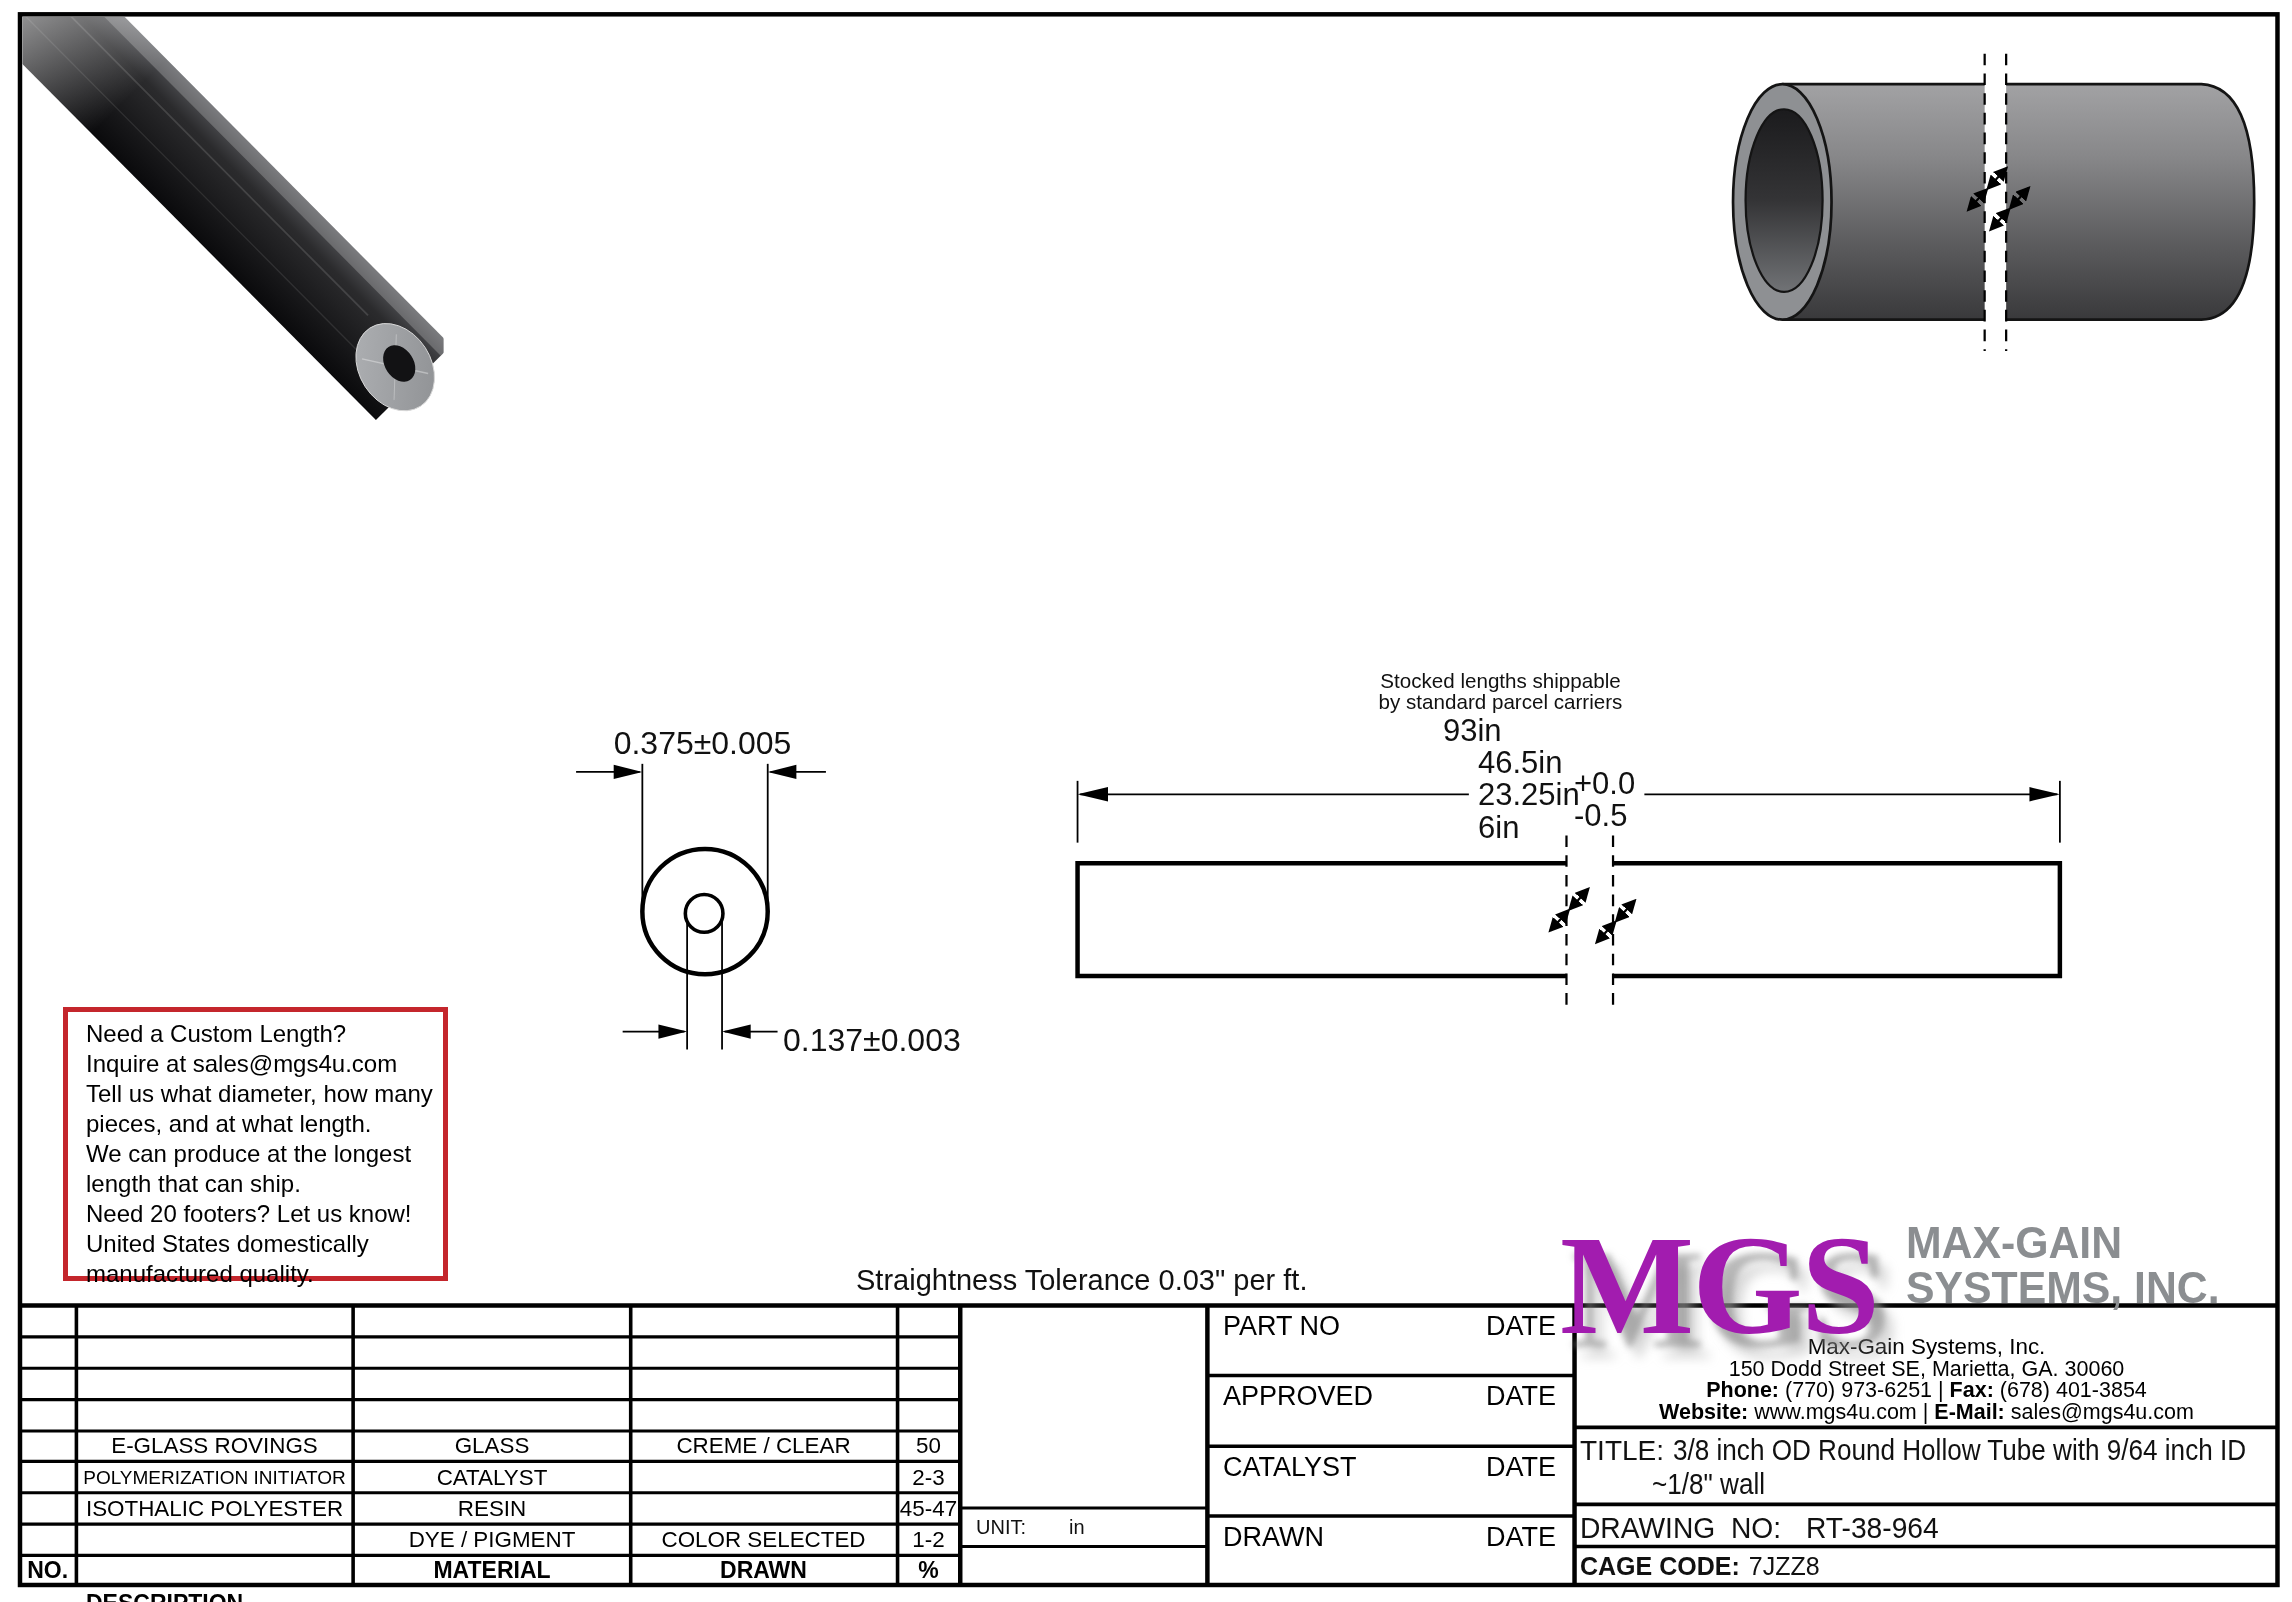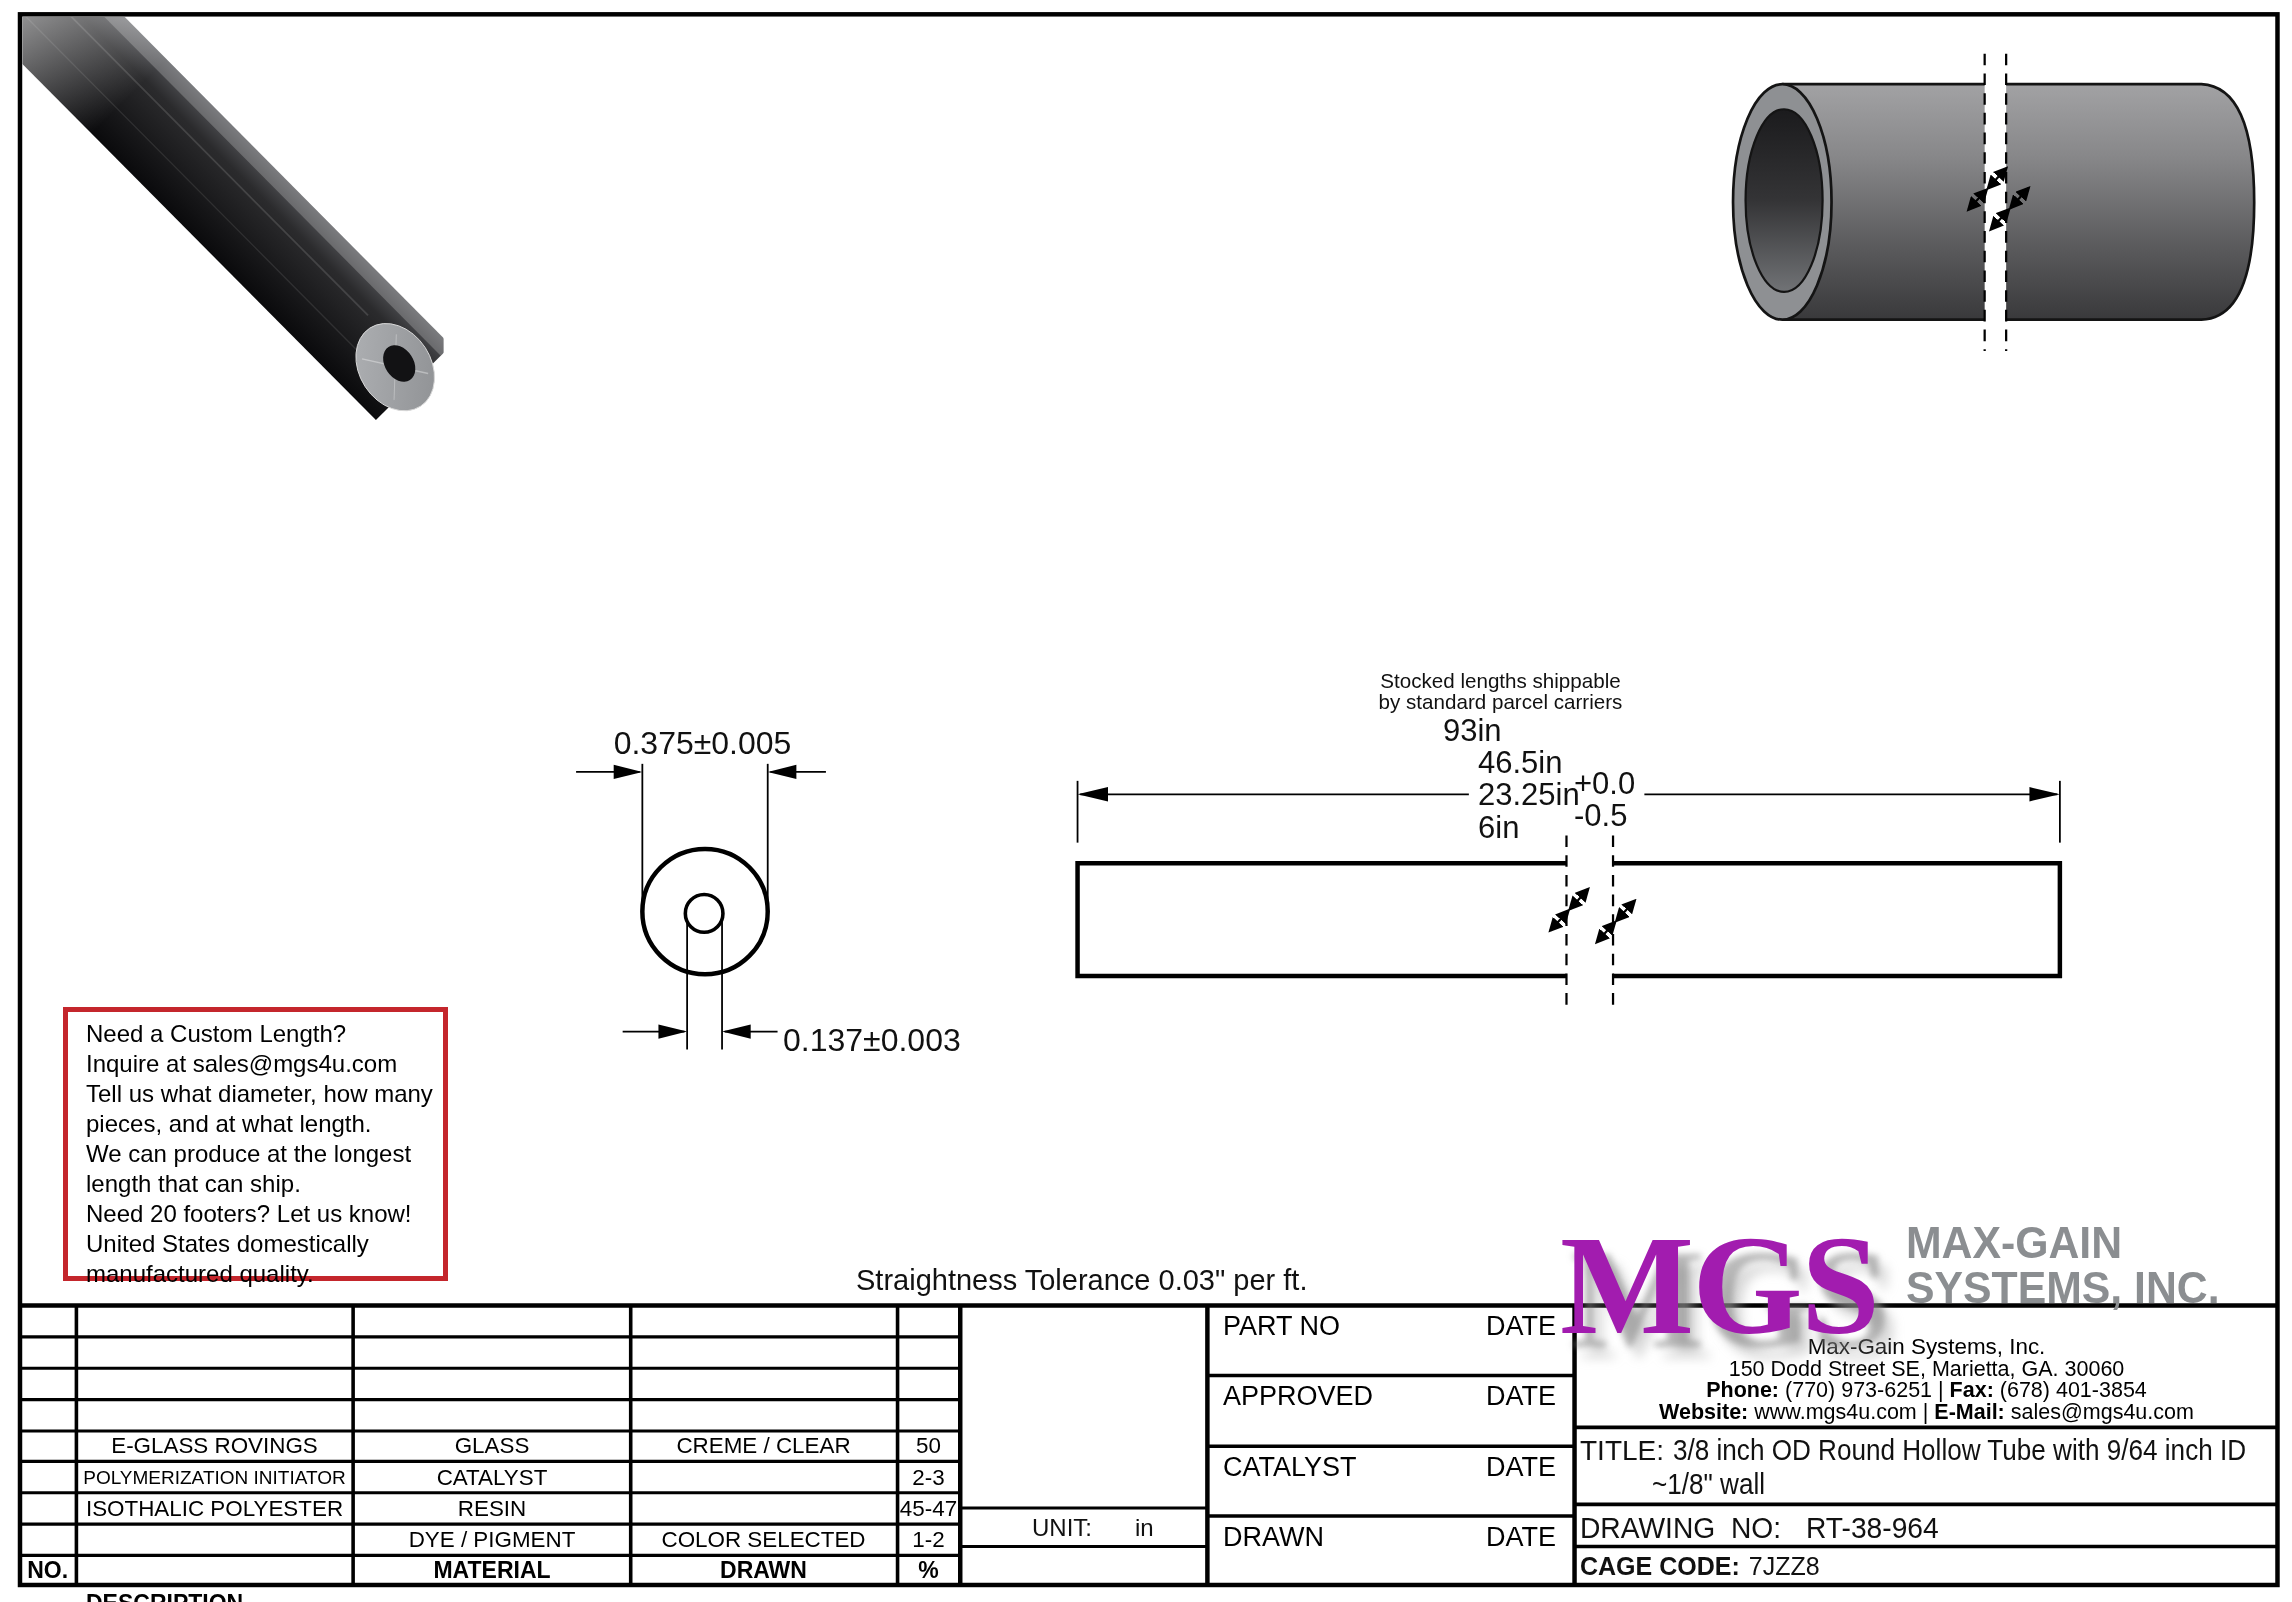--- a/index.html
+++ b/index.html
@@ -214,21 +214,21 @@
   <div class="cell" style="left:353px;width:278px;top:1524px;line-height:31px;">DYE / PIGMENT</div>
   <div class="cell" style="left:630px;width:267px;top:1524px;line-height:31px;">COLOR SELECTED</div>
   <div class="cell" style="left:897px;width:63px;top:1524px;line-height:31px;">1-2</div>
 
   <div class="cell hdr" style="left:19.7px;width:56px;top:1556px;line-height:29.6px;">NO.</div>
   <div class="cell hdr left" style="left:86px;width:267px;top:1580px;line-height:29.6px;margin-top:9px;">DESCRIPTION</div>
   <div class="cell hdr" style="left:353px;width:278px;top:1556px;line-height:29.6px;">MATERIAL</div>
   <div class="cell hdr" style="left:630px;width:267px;top:1556px;line-height:29.6px;">DRAWN</div>
   <div class="cell hdr" style="left:897px;width:63px;top:1556px;line-height:29.6px;">%</div>
 
-  <div class="txt" style="left:1032px;top:1508px;height:49px;line-height:39px;font-size:24px;">
+  <div class="txt" style="left:976px;top:1508px;height:49px;line-height:39px;font-size:20px;">
     <span>UNIT:</span><span style="margin-left:43px;">in</span>
   </div>
 
   <div class="sign-label" style="left:1223px;top:1311px;">PART NO</div>
   <div class="sign-date" style="left:1397px;top:1311px;">DATE</div>
   <div class="sign-label" style="left:1223px;top:1381px;">APPROVED</div>
   <div class="sign-date" style="left:1397px;top:1381px;">DATE</div>
   <div class="sign-label" style="left:1223px;top:1452px;">CATALYST</div>
   <div class="sign-date" style="left:1397px;top:1452px;">DATE</div>
   <div class="sign-label" style="left:1223px;top:1522px;">DRAWN</div>

